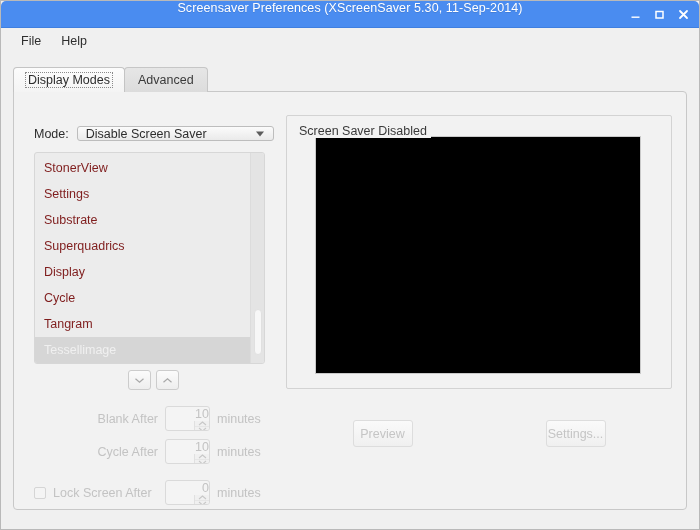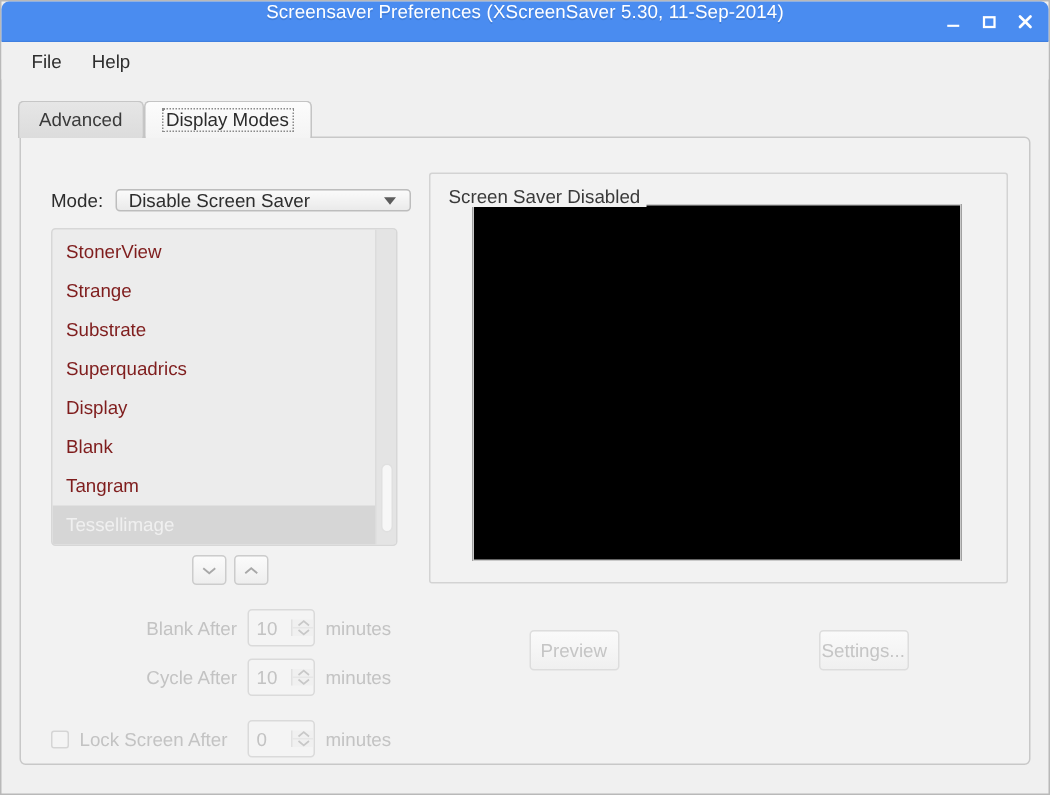--- a/index.html
+++ b/index.html
@@ -284,22 +284,23 @@
     text-align: right;
     white-space: nowrap;
   }
   .spin {
     width: 45px;
     height: 25px;
     background: #f4f4f4;
     border: 1px solid #dadada;
     border-radius: 3px;
     display: flex;
-    align-items: center;
+    align-items: flex-end;
     overflow: hidden;
+    flex-direction: column;
   }
   .spin-value {
     flex: 1;
     display: flex;
     align-items: center;
     padding-left: 5px;
     font-size: 12.5px;
     color: #c3c3c3;
   }
   .spin-buttons {
@@ -438,48 +439,48 @@
   </div>
 
   <div id="menubar">
     <div class="menu-item">File</div>
     <div class="menu-item">Help</div>
   </div>
 
   <div id="notebook">
 
     <div id="tabstrip">
+      <div class="tab active">
+        <span class="tab-focus">Display Modes</span>
+      </div>
       <div class="tab inactive">
         <span>Advanced</span>
-      </div>
-      <div class="tab active">
-        <span class="tab-focus">Display Modes</span>
       </div>
     </div>
 
     <div id="tabpanel">
 
       <div id="left-col">
 
         <div id="mode-row">
           <div id="mode-label">Mode:</div>
           <div id="mode-combo">
             <span id="mode-combo-value">Disable Screen Saver</span>
             <span id="mode-combo-arrow"></span>
           </div>
         </div>
 
         <div id="saver-list-wrap">
           <div id="saver-list">
             <div class="saver-item">StonerView</div>
-            <div class="saver-item">Strange</div>
+            <div class="saver-item">Settings</div>
             <div class="saver-item">Substrate</div>
             <div class="saver-item">Superquadrics</div>
             <div class="saver-item">Display</div>
-            <div class="saver-item">Blank</div>
+            <div class="saver-item">Cycle</div>
             <div class="saver-item">Tangram</div>
             <div class="saver-item selected">Tessellimage</div>
           </div>
           <div id="saver-scrollbar">
             <div id="saver-scroll-thumb"></div>
           </div>
         </div>
 
         <div id="reorder-buttons">
           <div class="reorder-btn">

